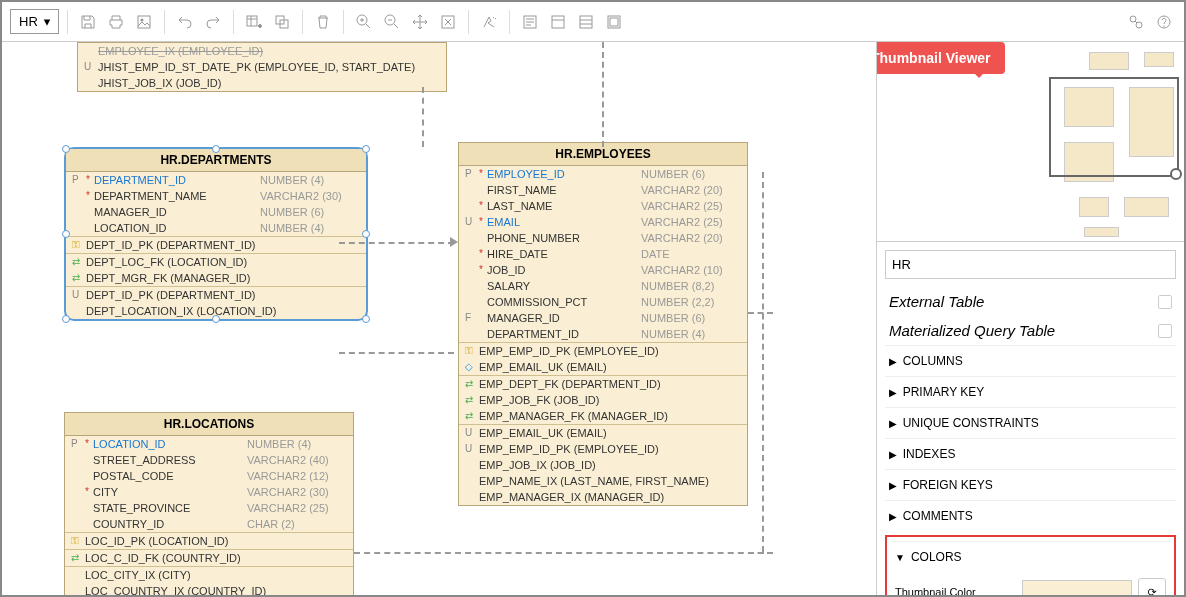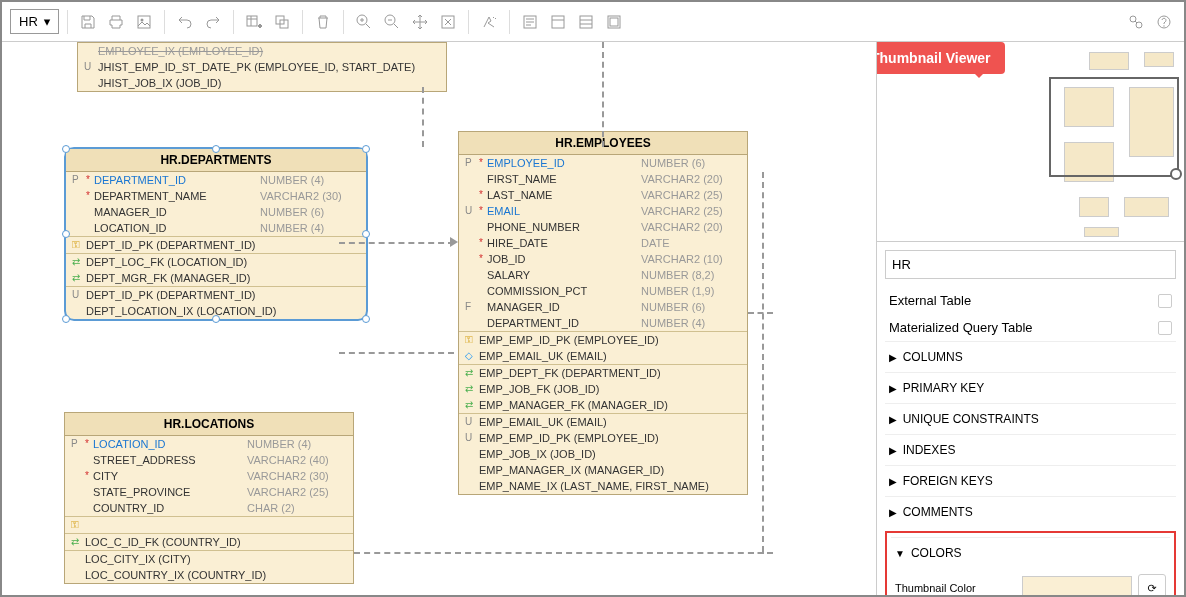--- a/index.html
+++ b/index.html
@@ -14,21 +14,21 @@
 .right-panel { width: 308px; border-left: 1px solid #ccc; display: flex; flex-direction: column; overflow: hidden; }
 .thumbnail-area { height: 200px; border-bottom: 1px solid #ccc; position: relative; padding: 8px; }
 .thumb-callout { position: absolute; top: 0; left: -20px; background: #ef5350; color: #fff; padding: 8px 14px; border-radius: 4px; font-size: 14px; font-weight: bold; text-align: center; z-index: 10; }
 .thumb-callout::after { content: ''; position: absolute; bottom: -10px; right: 20px; border: 6px solid transparent; border-top-color: #ef5350; }
 .thumb-mini { position: absolute; right: 10px; top: 10px; width: 180px; height: 180px; }
 .mini-box { position: absolute; background: #f5e8c8; border: 1px solid #ccc; }
 .mini-viewport { position: absolute; border: 2px solid #666; background: transparent; }
 .mini-viewport::after { content: ''; position: absolute; right: -5px; bottom: -5px; width: 8px; height: 8px; border: 2px solid #666; border-radius: 50%; background: #fff; }
 .props { flex: 1; overflow-y: auto; padding: 8px; }
 .prop-input { width: 100%; border: 1px solid #ccc; padding: 6px; font-size: 13px; margin-bottom: 8px; }
-.prop-row { display: flex; justify-content: space-between; align-items: center; padding: 6px 4px; font-size: 13px; }
+.prop-row { display: flex; justify-content: space-between; align-items: center; padding: 6px 4px; font-size: 15px; font-style: italic; }
 .prop-check { width: 14px; height: 14px; border: 1px solid #ccc; border-radius: 2px; }
 .accordion-item { border-top: 1px solid #eee; padding: 8px 4px; font-size: 12px; display: flex; align-items: center; gap: 6px; cursor: pointer; }
 .acc-arrow { font-size: 10px; }
 .colors-section { border: 2px solid #e53935; padding: 4px; margin-top: 4px; }
 .color-row { display: flex; align-items: center; justify-content: space-between; padding: 6px 4px; gap: 8px; }
 .color-swatch { width: 110px; height: 24px; border: 1px solid #ccc; }
 .refresh-btn { width: 28px; height: 28px; border: 1px solid #ccc; border-radius: 3px; display: flex; align-items: center; justify-content: center; cursor: pointer; }
 
 
 .entity { position: absolute; background: #faefd4; border: 1px solid #b8a678; font-size: 11px; }
@@ -254,21 +254,21 @@
       <div class="sel-handle" style="left:-4px;top:-4px"></div>
       <div class="sel-handle" style="right:-4px;top:-4px"></div>
       <div class="sel-handle" style="left:-4px;bottom:-4px"></div>
       <div class="sel-handle" style="right:-4px;bottom:-4px"></div>
       <div class="sel-handle" style="left:50%;top:-4px;margin-left:-4px"></div>
       <div class="sel-handle" style="left:50%;bottom:-4px;margin-left:-4px"></div>
       <div class="sel-handle" style="left:-4px;top:50%;margin-top:-4px"></div>
       <div class="sel-handle" style="right:-4px;top:50%;margin-top:-4px"></div>
     </div>
 
-    <div class="entity" style="left:456px; top:89px; width:290px;">
+    <div class="entity" style="left:456px; top:100px; width:290px;">
       <div class="entity-title">HR.EMPLOYEES</div>
       <div id="emp-cols">
           <div class="entity-row">
             <span class="row-marker">P</span>
             <span class="row-star">*</span>
             <span class="row-name pk">EMPLOYEE_ID</span>
             <span class="row-type">NUMBER (6)</span>
           </div>
           <div class="entity-row">
             <span class="row-marker"></span>
@@ -309,21 +309,21 @@
           <div class="entity-row">
             <span class="row-marker"></span>
             <span class="row-star"></span>
             <span class="row-name ">SALARY</span>
             <span class="row-type">NUMBER (8,2)</span>
           </div>
           <div class="entity-row">
             <span class="row-marker"></span>
             <span class="row-star"></span>
             <span class="row-name ">COMMISSION_PCT</span>
-            <span class="row-type">NUMBER (1,9)</span>
+            <span class="row-type">NUMBER (2,2)</span>
           </div>
           <div class="entity-row">
             <span class="row-marker">F</span>
             <span class="row-star"></span>
             <span class="row-name ">MANAGER_ID</span>
             <span class="row-type">NUMBER (6)</span>
           </div>
           <div class="entity-row">
             <span class="row-marker"></span>
             <span class="row-star"></span>
@@ -363,25 +363,25 @@
           <div class="entity-row">
             <span class="row-marker">U</span>
             <span class="row-name">EMP_EMP_ID_PK (EMPLOYEE_ID)</span>
           </div>
           <div class="entity-row">
             <span class="row-marker"></span>
             <span class="row-name">EMP_JOB_IX (JOB_ID)</span>
           </div>
           <div class="entity-row">
             <span class="row-marker"></span>
+            <span class="row-name">EMP_NAME_IX (LAST_NAME, FIRST_NAME)</span>
+          </div>
+          <div class="entity-row">
+            <span class="row-marker"></span>
             <span class="row-name">EMP_MANAGER_IX (MANAGER_ID)</span>
-          </div>
-          <div class="entity-row">
-            <span class="row-marker"></span>
-            <span class="row-name">EMP_NAME_IX (LAST_NAME, FIRST_NAME)</span>
           </div>
         </div>
     </div>
 
     <div class="entity" style="left:62px; top:370px; width:290px;">
       <div class="entity-title">HR.LOCATIONS</div>
       <div id="loc-cols">
           <div class="entity-row">
             <span class="row-marker">P</span>
             <span class="row-star">*</span>
@@ -389,40 +389,47 @@
             <span class="row-type">NUMBER (4)</span>
           </div>
           <div class="entity-row">
             <span class="row-marker"></span>
             <span class="row-star"></span>
             <span class="row-name ">STREET_ADDRESS</span>
             <span class="row-type">VARCHAR2 (40)</span>
           </div>
           <div class="entity-row">
             <span class="row-marker"></span>
+            <span class="row-star"></span>
+            <span class="row-name ">POSTAL_CODE</span>
+            <span class="row-type">VARCHAR2 (12)</span>
+          </div>
+          <div class="entity-row">
+            <span class="row-marker"></span>
             <span class="row-star">*</span>
             <span class="row-name ">CITY</span>
             <span class="row-type">VARCHAR2 (30)</span>
           </div>
           <div class="entity-row">
             <span class="row-marker"></span>
             <span class="row-star"></span>
             <span class="row-name ">STATE_PROVINCE</span>
             <span class="row-type">VARCHAR2 (25)</span>
           </div>
           <div class="entity-row">
             <span class="row-marker"></span>
             <span class="row-star"></span>
             <span class="row-name ">COUNTRY_ID</span>
             <span class="row-type">CHAR (2)</span>
           </div>
         </div>
       <div class="entity-section" id="loc-keys">
           <div class="entity-row">
             <span class="row-marker"><span class="icon-key">⚿</span></span>
+            <span class="row-name">LOC_ID_PK (LOCATION_ID)</span>
           </div>
         </div>
       <div class="entity-section" id="loc-fks">
           <div class="entity-row">
             <span class="row-marker"><span class="icon-fk">⇄</span></span>
             <span class="row-name">LOC_C_ID_FK (COUNTRY_ID)</span>
           </div>
         </div>
       <div class="entity-section" id="loc-idx">
           <div class="entity-row">

